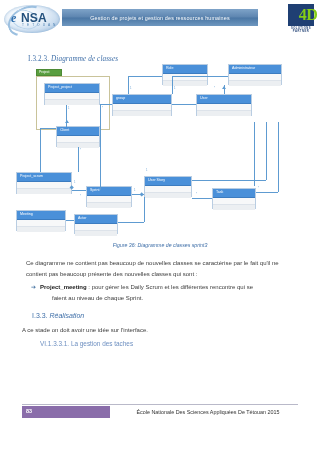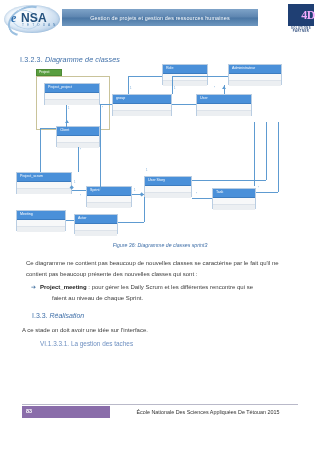--- a/index.html
+++ b/index.html
@@ -64,35 +64,35 @@
   .logo-4d{
     position:absolute;left:288px;top:4px;width:26px;height:29px;
   }
   .fourd-box{
     position:absolute;left:0;top:0;width:26px;height:22px;
     background:#1f3f73;
     display:flex;align-items:center;justify-content:center;
   }
   .fourd-text{
     font-family:"Liberation Serif", serif;
-    font-weight:bold;font-size:12px;color:#f0abfc;line-height:1;letter-spacing:-.5px;margin-left:14px;
+    font-weight:bold;font-size:16px;color:#84cc16;line-height:1;letter-spacing:-.5px;margin-left:14px;
   }
   .fourd-sub1{
     position:absolute;left:0;top:23px;width:26px;text-align:center;
     font-size:2.7px;color:#1f3f73;letter-spacing:.5px;line-height:1.25;font-weight:bold;
   }
   .fourd-sub2{
     position:absolute;left:0;top:26px;width:26px;text-align:center;
     font-size:2.7px;color:#1f3f73;letter-spacing:.5px;line-height:1.25;font-weight:bold;
   }
 
   
   .h3{
-    position:absolute;left:20px;top:55px;
-    font-size:7.2px;color:#3f6fa8;font-style:italic;letter-spacing:.1px;
+    position:absolute;left:28px;top:55px;
+    font-size:7.2px;color:#3f6fa8;font-style:italic;letter-spacing:.1px;font-family:Liberation Serif, serif;
   }
   .h3 .num{font-style:normal;}
 
   
   .diagram{
     position:absolute;left:16px;top:64px;width:292px;height:172px;
   }
   .pkg{
     position:absolute;border:1px solid #c9c39a;background:transparent;
   }

